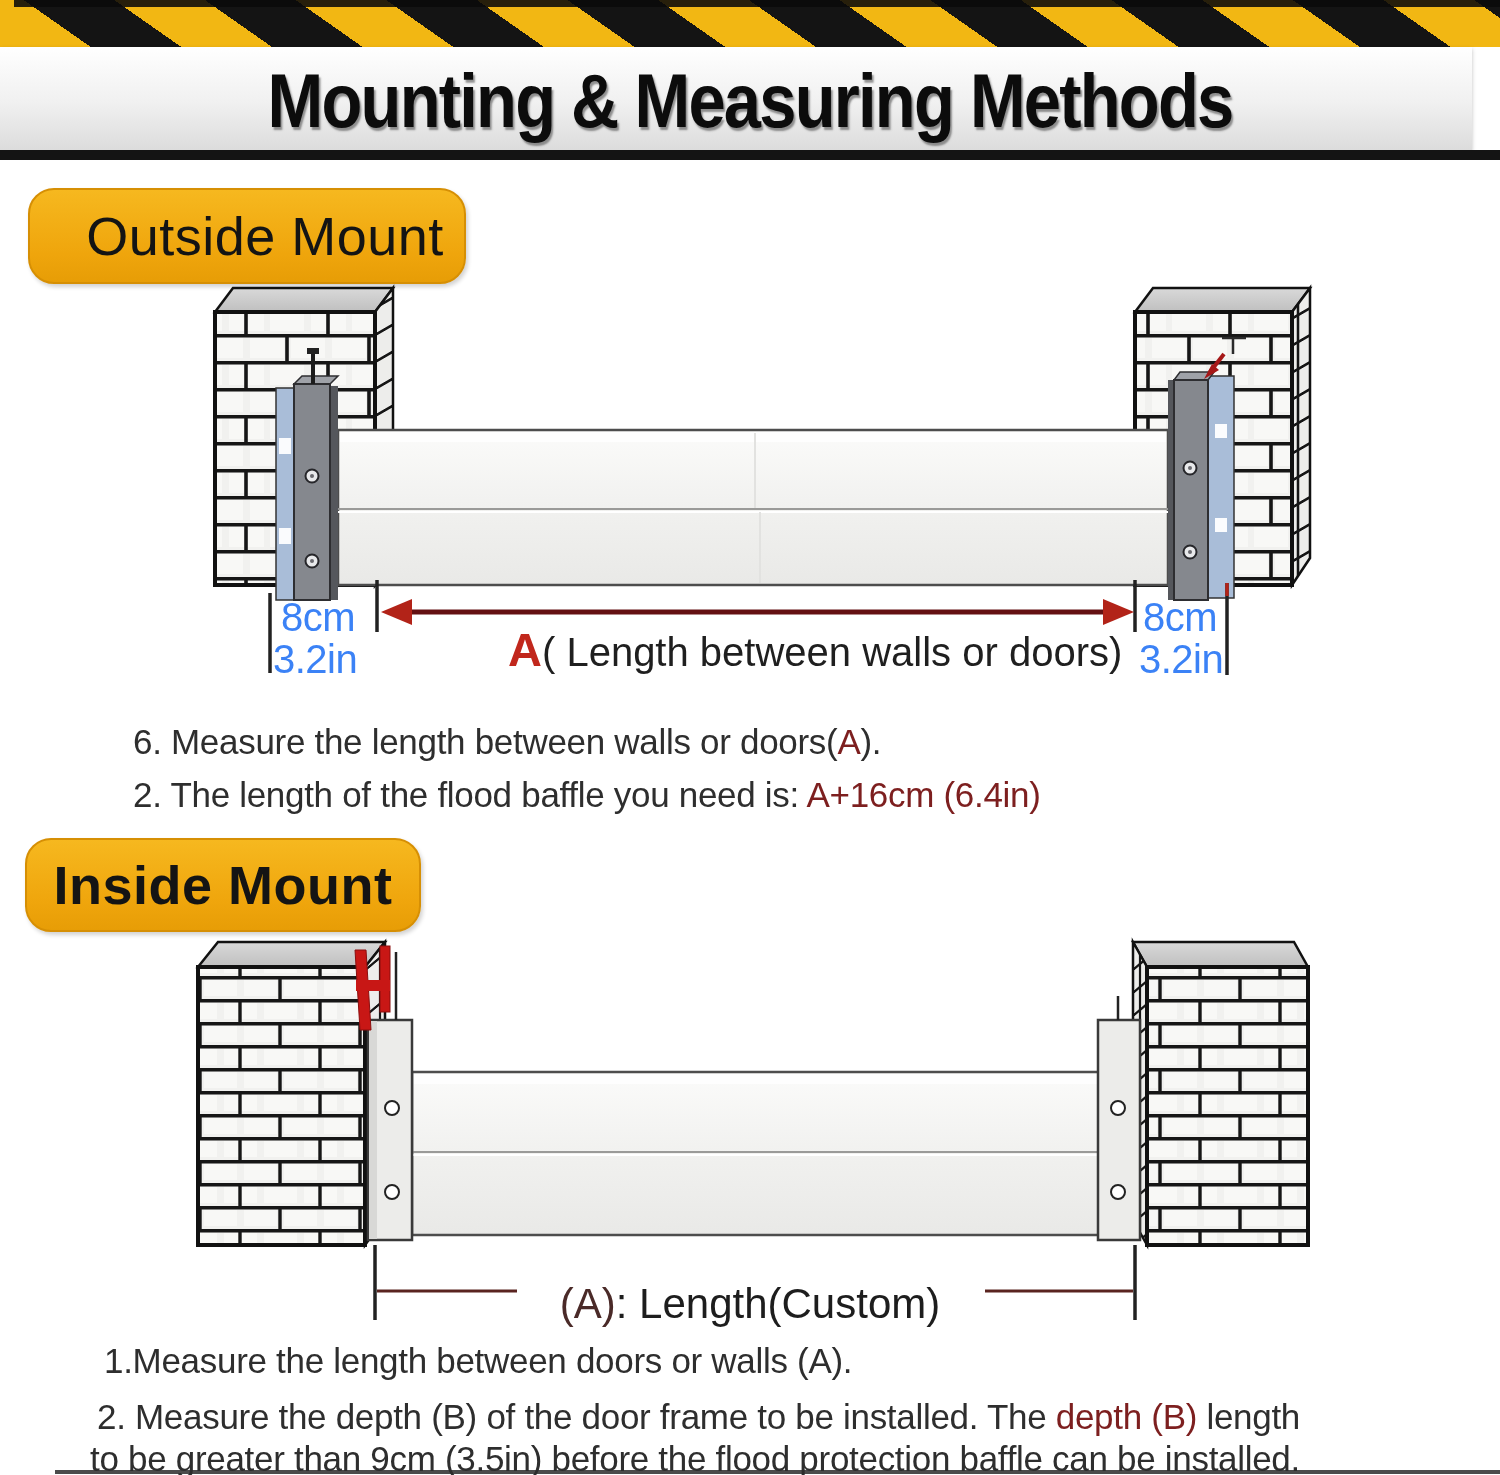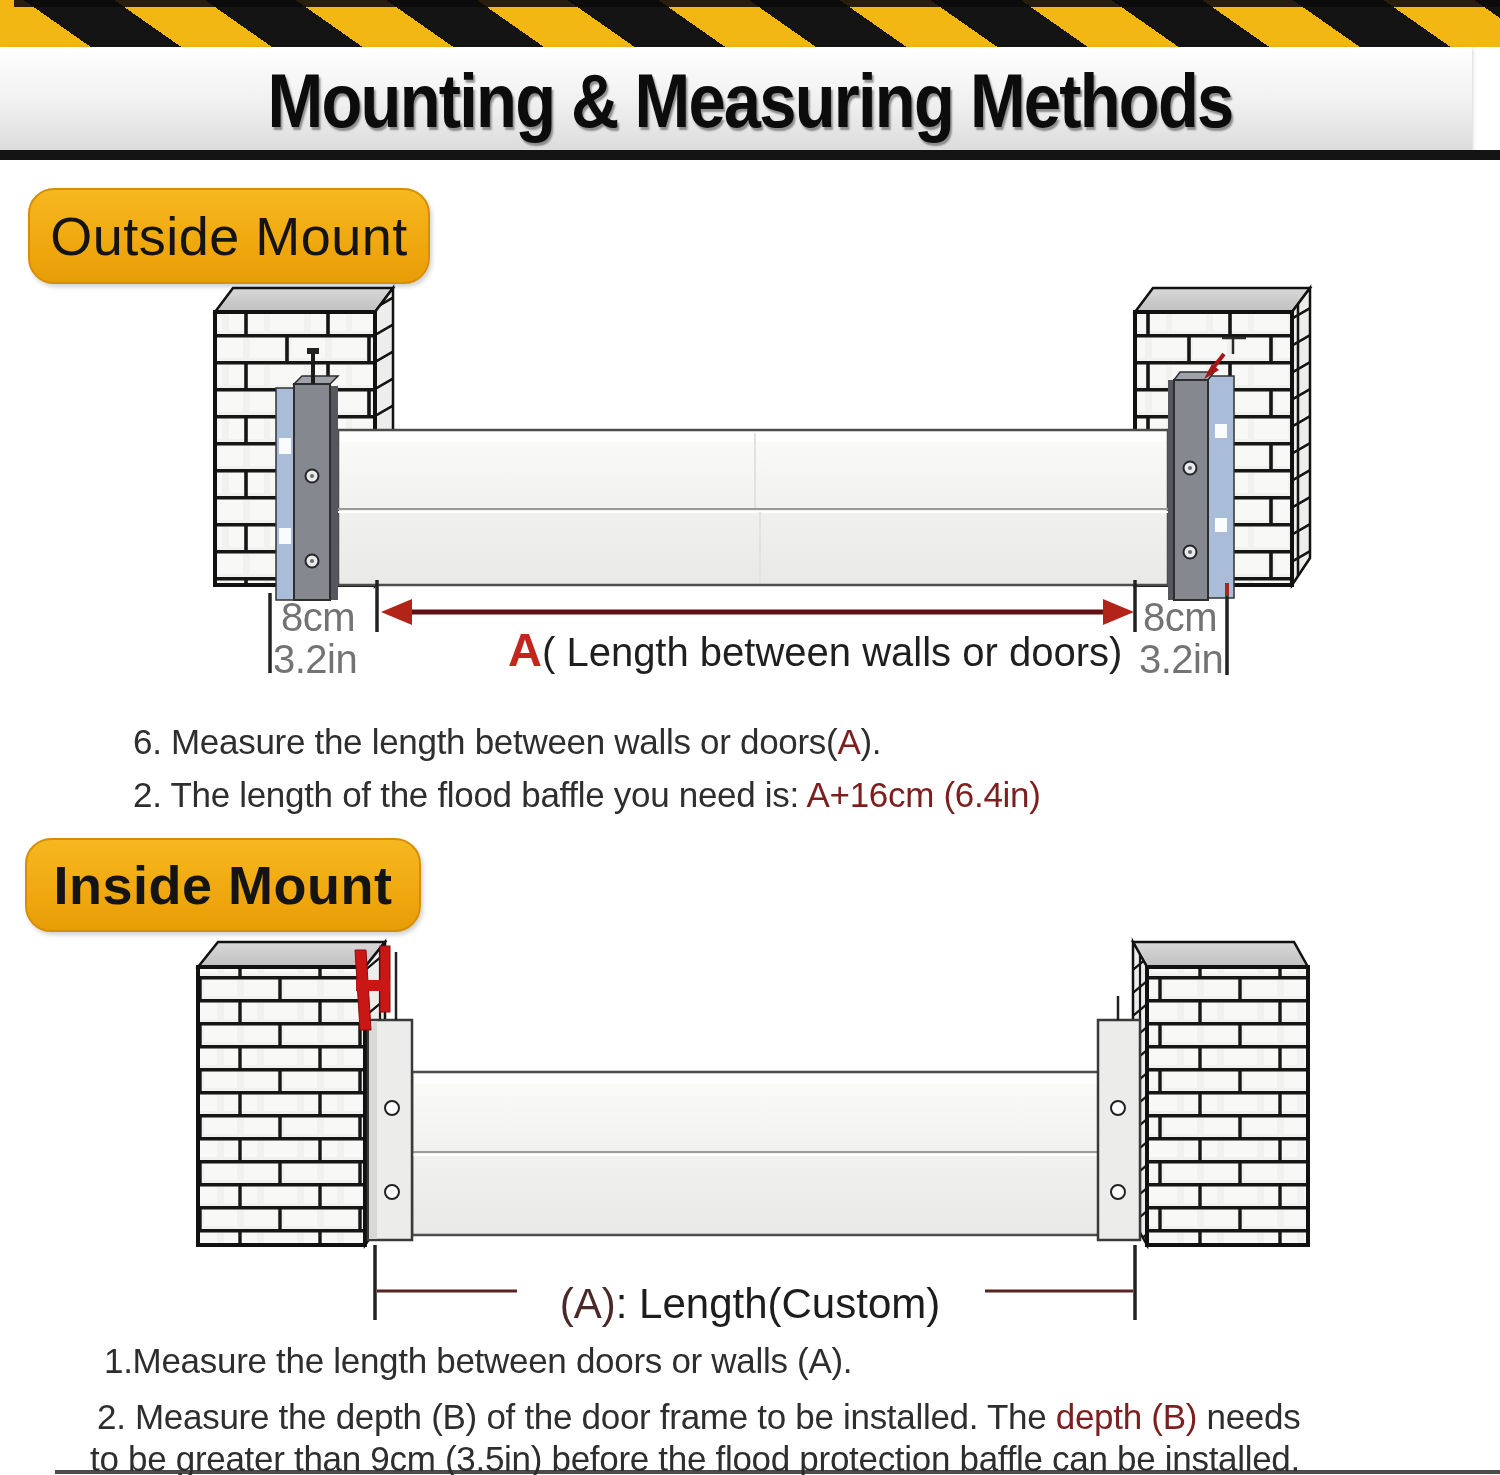--- a/index.html
+++ b/index.html
@@ -27,28 +27,28 @@
     white-space:nowrap;
   }
   
   .badge{
     position:absolute;border-radius:26px;
     background:linear-gradient(180deg,#f6b81f 0%,#efa50c 70%,#e79d06 100%);
     border:2px solid #d68f04;box-shadow:2px 3px 4px rgba(0,0,0,.18);
     display:flex;align-items:center;justify-content:center;
     font-size:54px;font-weight:500;color:#141414;letter-spacing:.5px;white-space:nowrap;
   }
-  #badge-outside{left:28px;top:188px;width:398px;height:92px;}
+  #badge-outside{left:28px;top:188px;width:398px;height:92px;padding-left:36px;}
   #badge-inside{left:25px;top:838px;width:392px;height:90px;font-weight:bold;}
   
   .diagram{position:absolute;left:0;width:1500px;}
   #diagram-outside{top:280px;height:430px;}
   #diagram-inside{top:930px;height:400px;}
   
-  .meas{position:absolute;font-size:40px;color:#737373;letter-spacing:-.5px;white-space:nowrap;line-height:1;}
+  .meas{position:absolute;font-size:40px;color:#3b82f6;letter-spacing:-.5px;white-space:nowrap;line-height:1;}
   .span-label{position:absolute;left:508px;top:626px;font-size:40px;color:#1f1f1f;white-space:nowrap;line-height:1;}
   .span-label .big-a{font-size:47px;font-weight:700;color:#c1271c;}
   .step{position:absolute;font-size:35px;color:#2e2e2e;letter-spacing:-.3px;white-space:nowrap;line-height:1.2;}
   .step .red{color:#7d1f1f;}
   .depth-label{position:absolute;left:402px;top:951px;white-space:nowrap;line-height:1;}
   .depth-label .pre{font-size:42px;color:#5f2321;}
   .depth-label .gt{font-size:52px;color:#222;vertical-align:-3px;}
   .depth-label .val{font-size:47px;color:#8c1c18;}
   .length-label{position:absolute;left:450px;top:1283px;width:600px;text-align:center;
     font-size:42px;color:#1d1d1d;white-space:nowrap;line-height:1;}
@@ -262,18 +262,18 @@
     </g>
   </svg>
 
 
   <div class="length-label">
     <span class="a">(A)</span><span>: Length(Custom)</span>
   </div>
 
   <div class="step" style="left:104px;top:1340px">1.Measure the length between doors or walls (A).</div>
   <div class="step" style="left:97px;top:1396px">
-    <span>2. Measure the depth (B) of the door frame to be installed. The </span><span class="red">depth (B)</span><span> needs</span>
+    <span>2. Measure the depth (B) of the door frame to be installed. The </span><span class="red">depth (B)</span><span> length</span>
   </div>
   <div class="step" style="left:90px;top:1438px">to be greater than 9cm (3.5in) before the flood protection baffle can be installed.</div>
 
   <div class="bottom-rule"></div>
 </div>
 
 </body></html>

